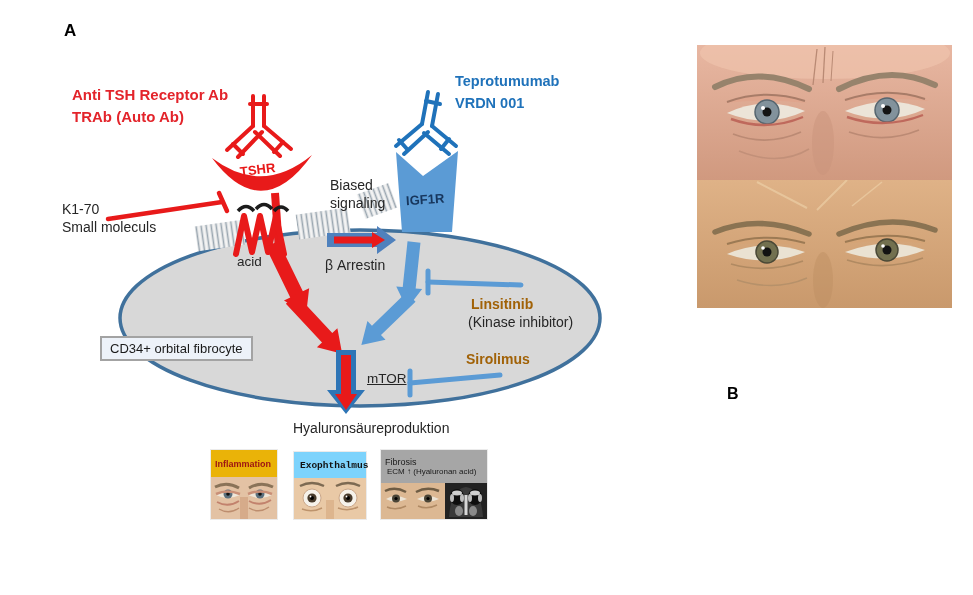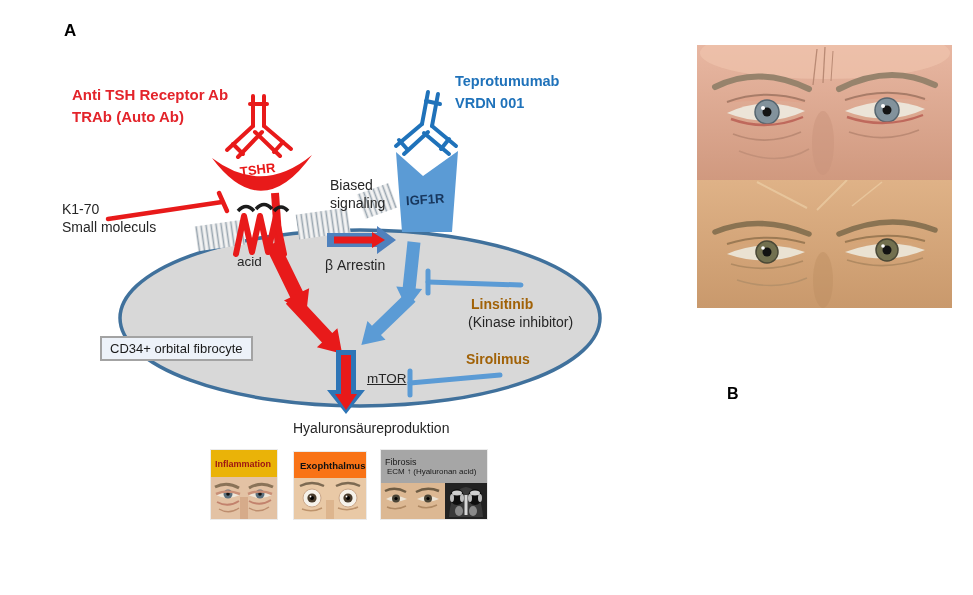--- a/index.html
+++ b/index.html
@@ -15,21 +15,21 @@
   .blue-drug{font-size:14px;font-weight:bold;color:#a16207;}
   .tshr-lbl{font-size:13px;font-weight:bold;color:#e81a1a;transform:rotate(-7deg);}
   .igf1r-lbl{font-size:13px;font-weight:bold;color:#17365d;transform:rotate(-4deg);}
   .cd34-box{position:absolute;left:100px;top:336px;width:auto;padding:3px 8px;
             border:2px solid #a3a3a3;background:#edf2f9;font-size:13px;color:#1a1a1a;}
   .hyaluron{font-size:14px;color:#262626;margin-left:28px;}
   .mini-panel{position:absolute;box-shadow:0 0 0 1px rgba(0,0,0,0.08);}
   .mini-head{width:100%;display:flex;flex-direction:column;justify-content:center;box-sizing:border-box;}
   .mini-head.red{background:#eab308;}
   .mini-head.red .t{color:#9c1313;font-weight:bold;font-size:9px;padding:2px 4px;}
-  .mini-head.yellow{background:#f97316;}
+  .mini-head.yellow{background:#7dd3fc;font-family:Liberation Mono, monospace;}
   .mini-head.yellow .t{color:#111;font-weight:bold;font-size:9.5px;padding:2px 6px;}
   .mini-head.gray{background:#a6a6a6;}
   .mini-head.gray .t1{color:#1a1a1a;font-size:9px;padding:2px 4px 0 4px;}
   .mini-head.gray .t2{color:#1a1a1a;font-size:8px;padding:0 4px 2px 6px;}
   .photo-frame{position:absolute;overflow:hidden;}
 </style>
 </head>
 <body>
 
 <div class="stage">

